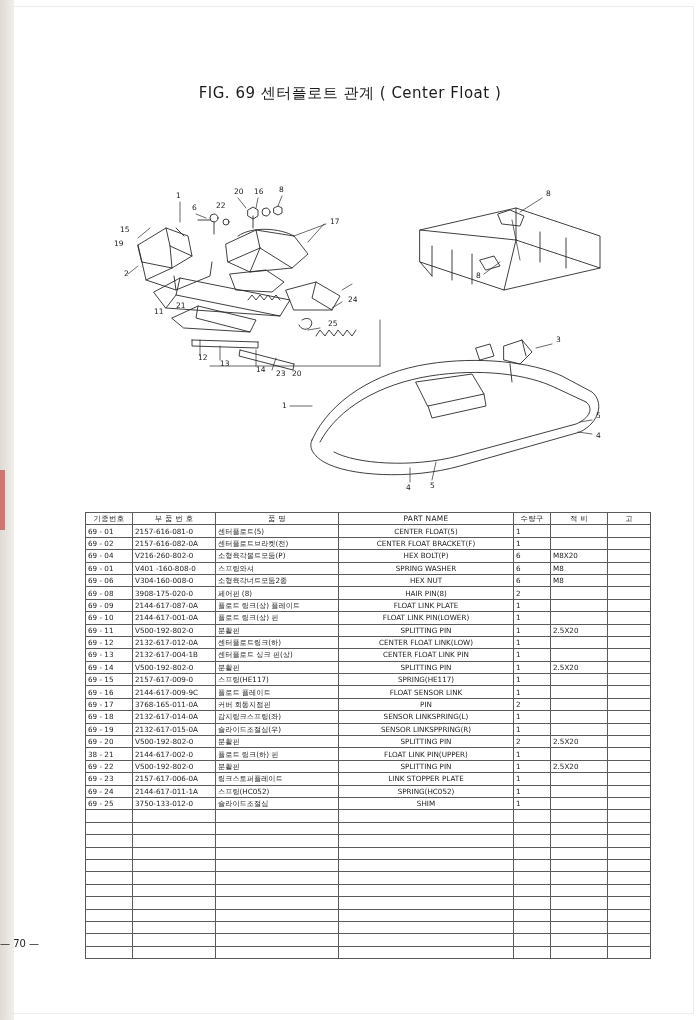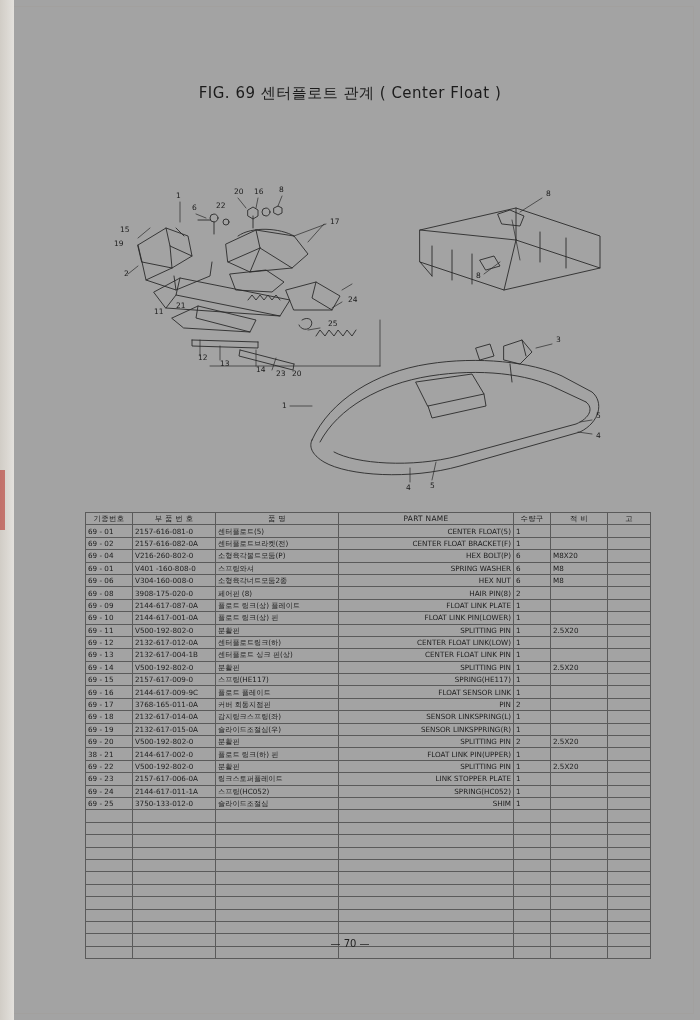--- a/index.html
+++ b/index.html
@@ -12,21 +12,21 @@
     background: #e9e6e1;
     font-family: "Liberation Sans", sans-serif;
     position: relative;
     overflow: hidden;
   }
   .page {
     position: absolute;
     left: 0; top: 0;
     width: 700px;
     height: 1020px;
-    background: #a3a3a3;
+    background: #ffffff;
   }
   
   .page:before {
     content: "";
     position: absolute;
     left: 6px; top: 6px; right: 6px; bottom: 6px;
     border: 1px solid rgba(160,150,140,0.18);
     pointer-events: none;
   }
 
@@ -77,31 +77,31 @@
   }
   table.parts th {
     font-weight: normal;
     text-align: center;
     font-size: 7.4px;
     letter-spacing: 0.3px;
   }
   .c-no    { width: 42px; text-align: left; }
   .c-part  { width: 78px; text-align: left; }
   .c-kname { width: 118px; text-align: left; }
-  .c-ename { width: 170px; text-align: right; }
+  .c-ename { width: 170px; text-align: center; }
   .c-qty   { width: 32px; text-align: left; padding-left: 4px; }
   .c-rem   { width: 52px; text-align: left; padding-left: 3px; }
   .c-last  { width: 38px; }
 
   .pagenum {
     position: absolute;
     left: 0;
     top: 938px;
     width: 700px;
-    text-align: center;
+    text-align: left;
     font-size: 10px;
     color: #222;
     font-family: "DejaVu Sans", sans-serif;
   }
 
   .spine {
     position: absolute;
     left: 0; top: 0;
     width: 14px; height: 1020px;
     background: linear-gradient(to right, #d9d4cc, #efece7);

